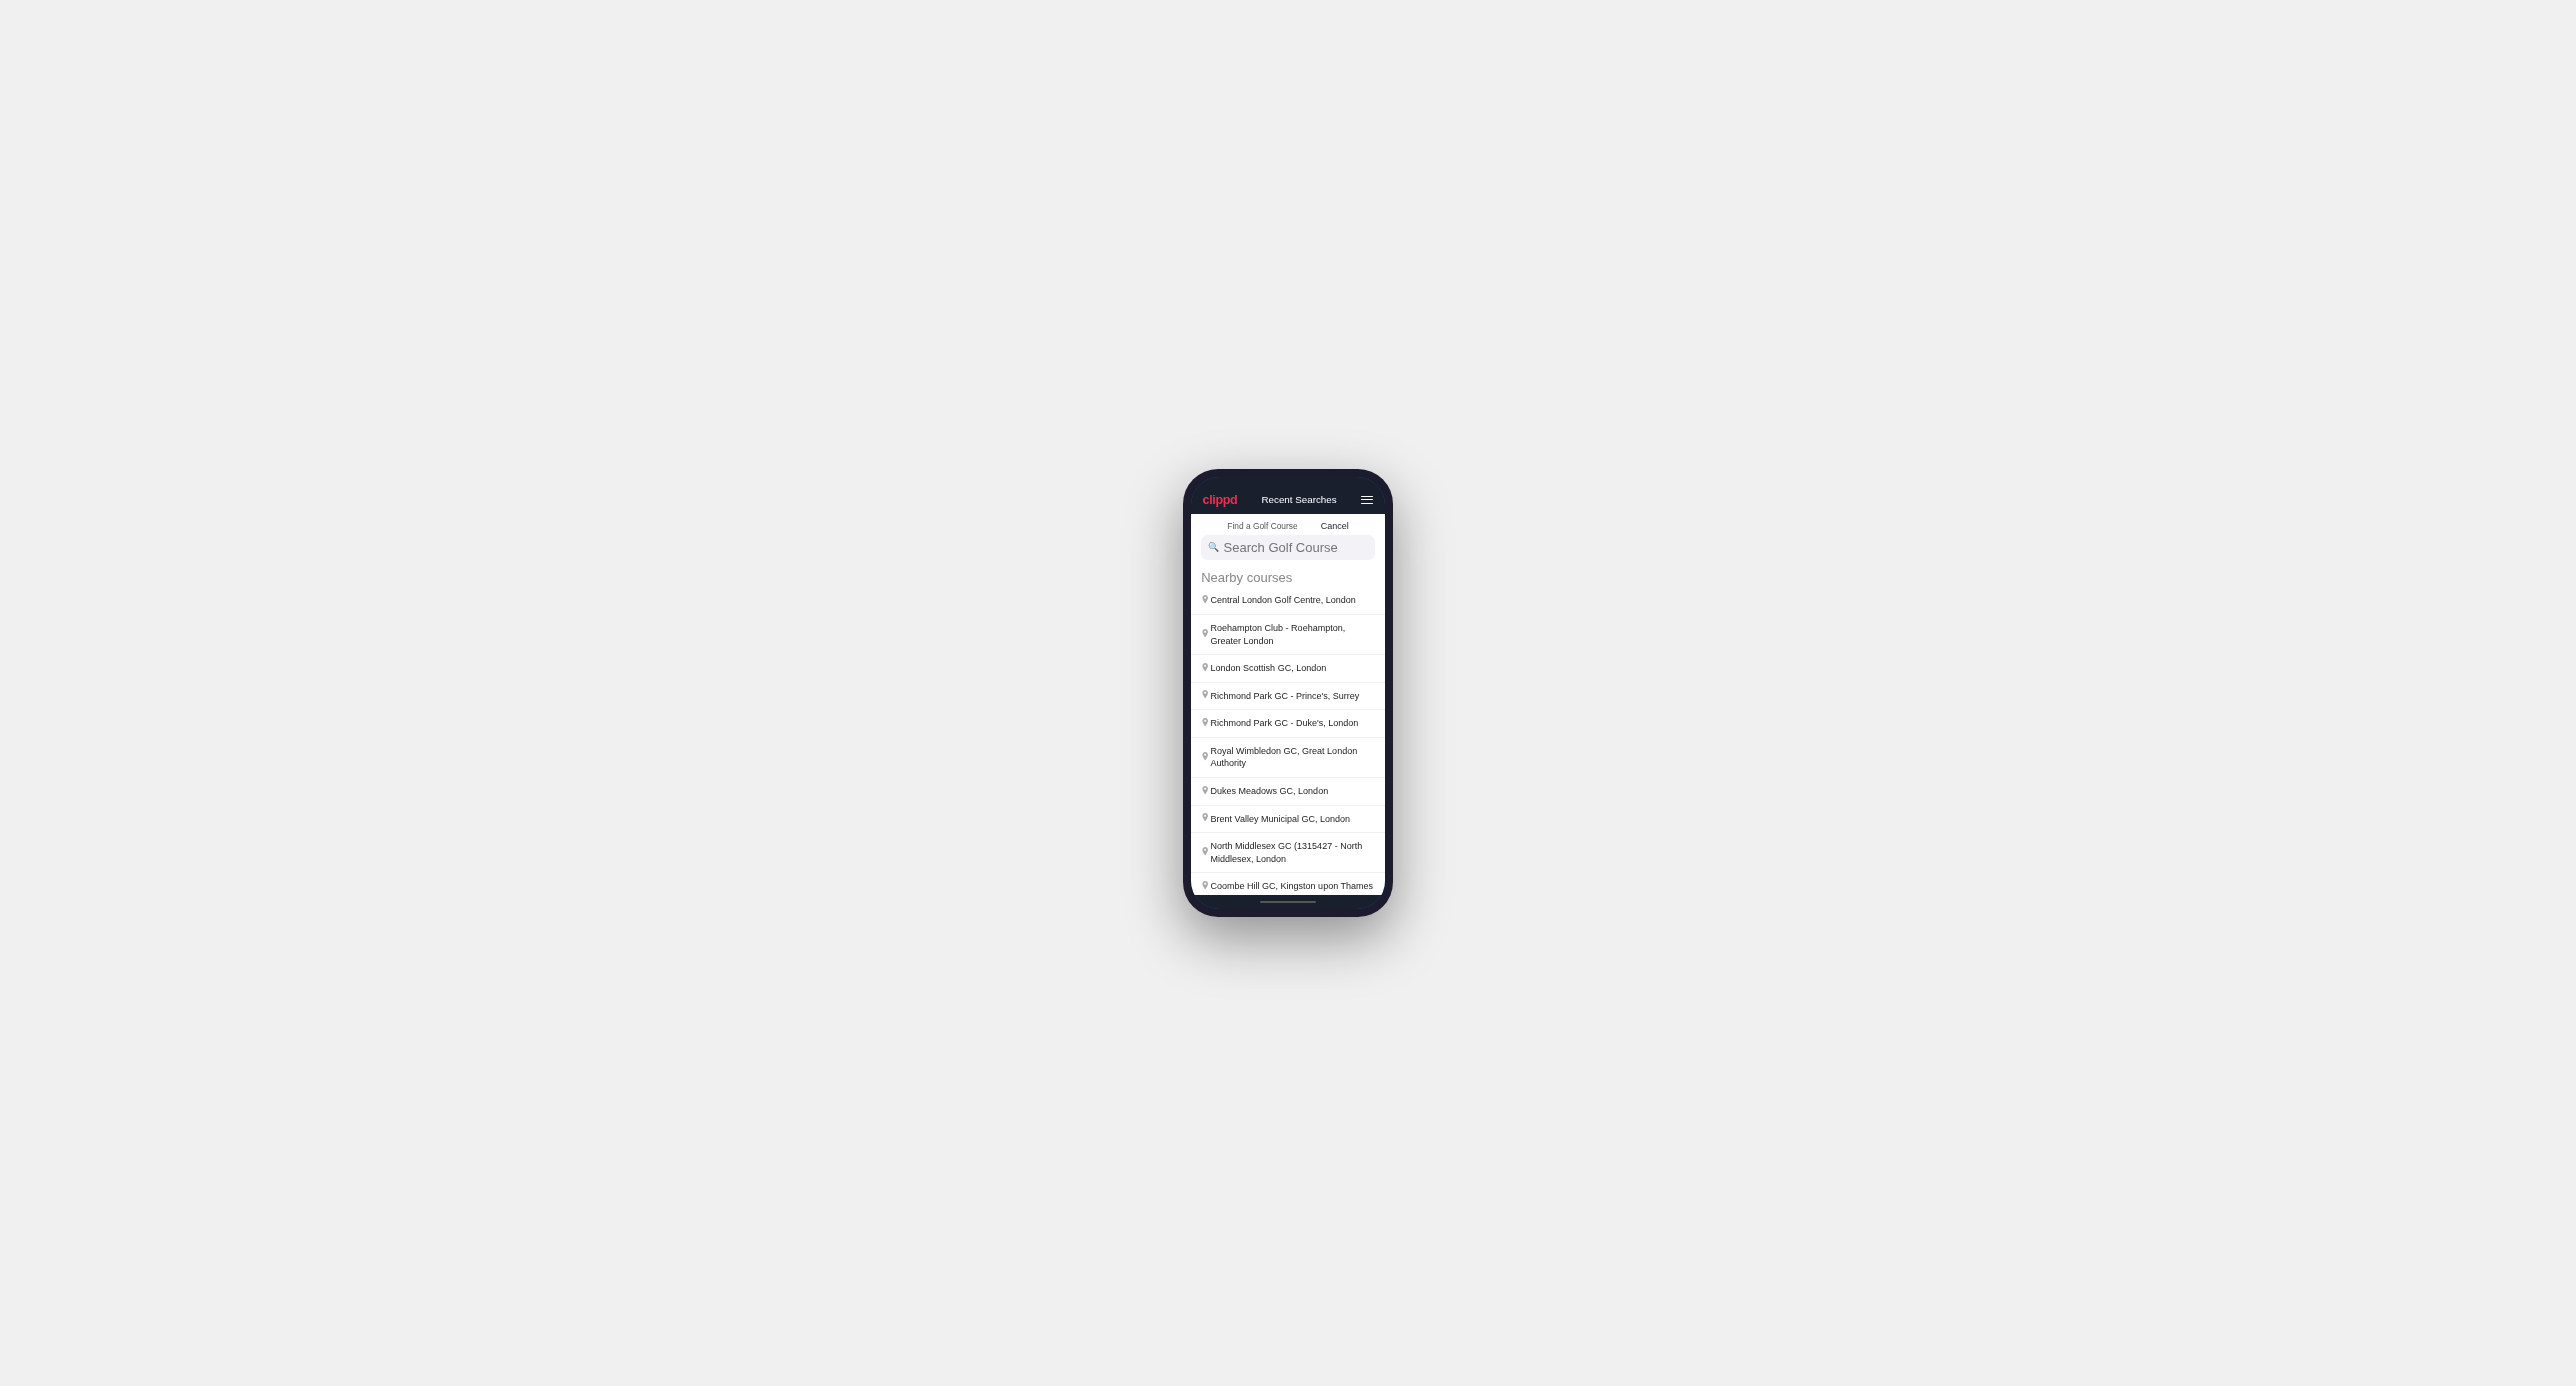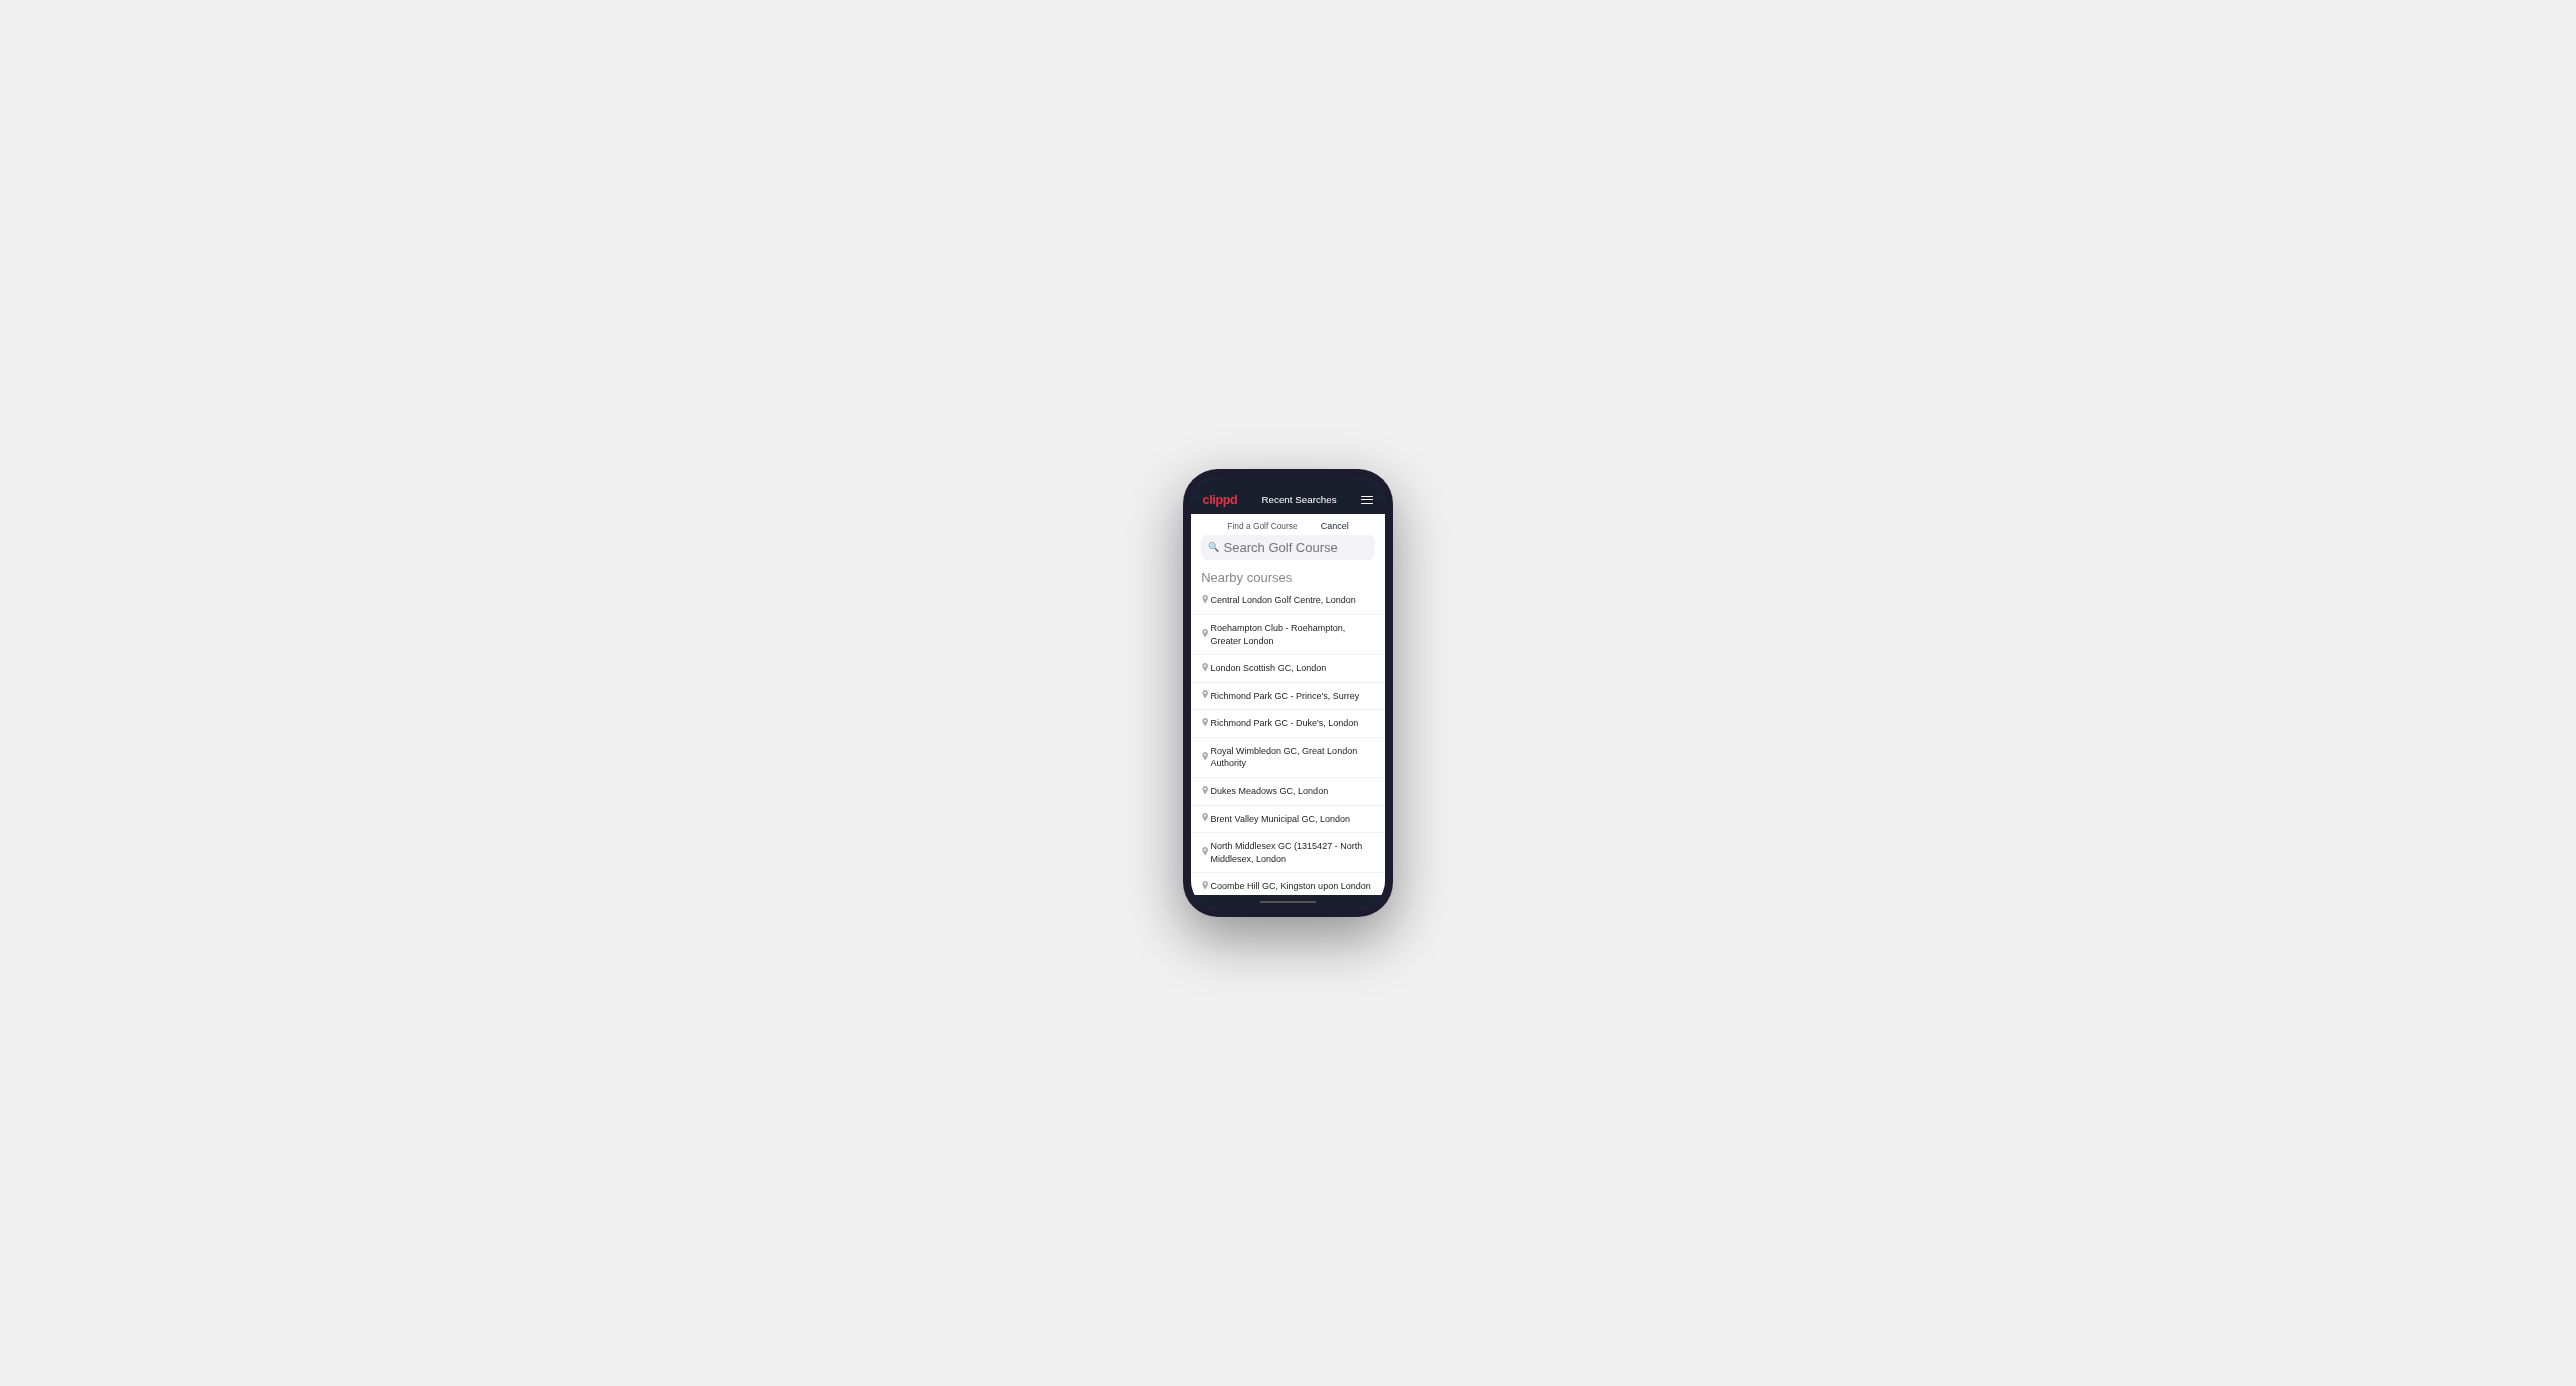--- a/index.html
+++ b/index.html
@@ -278,21 +278,21 @@
           <div class="course-item">
             <span class="pin-icon"><svg width="8.4" height="9.8" viewBox="0 0 12 14" fill="none">
       <path d="M6 0C3.79 0 2 1.79 2 4c0 3 4 8 4 8s4-5 4-8c0-2.21-1.79-4-4-4zm0 5.5c-.83 0-1.5-.67-1.5-1.5S5.17 2.5 6 2.5 7.5 3.17 7.5 4 6.83 5.5 6 5.5z" fill="#aaa"></path>
     </svg></span>
             <span class="course-name">North Middlesex GC (1315427 - North Middlesex, London</span>
           </div>
           <div class="course-item">
             <span class="pin-icon"><svg width="8.4" height="9.8" viewBox="0 0 12 14" fill="none">
       <path d="M6 0C3.79 0 2 1.79 2 4c0 3 4 8 4 8s4-5 4-8c0-2.21-1.79-4-4-4zm0 5.5c-.83 0-1.5-.67-1.5-1.5S5.17 2.5 6 2.5 7.5 3.17 7.5 4 6.83 5.5 6 5.5z" fill="#aaa"></path>
     </svg></span>
-            <span class="course-name">Coombe Hill GC, Kingston upon London</span>
+            <span class="course-name">Coombe Hill GC, Kingston upon Thames</span>
           </div>
         </div>
 
     </div>
 
     <div class="home-indicator">
       <div class="home-bar"></div>
     </div>
 
   </div>

